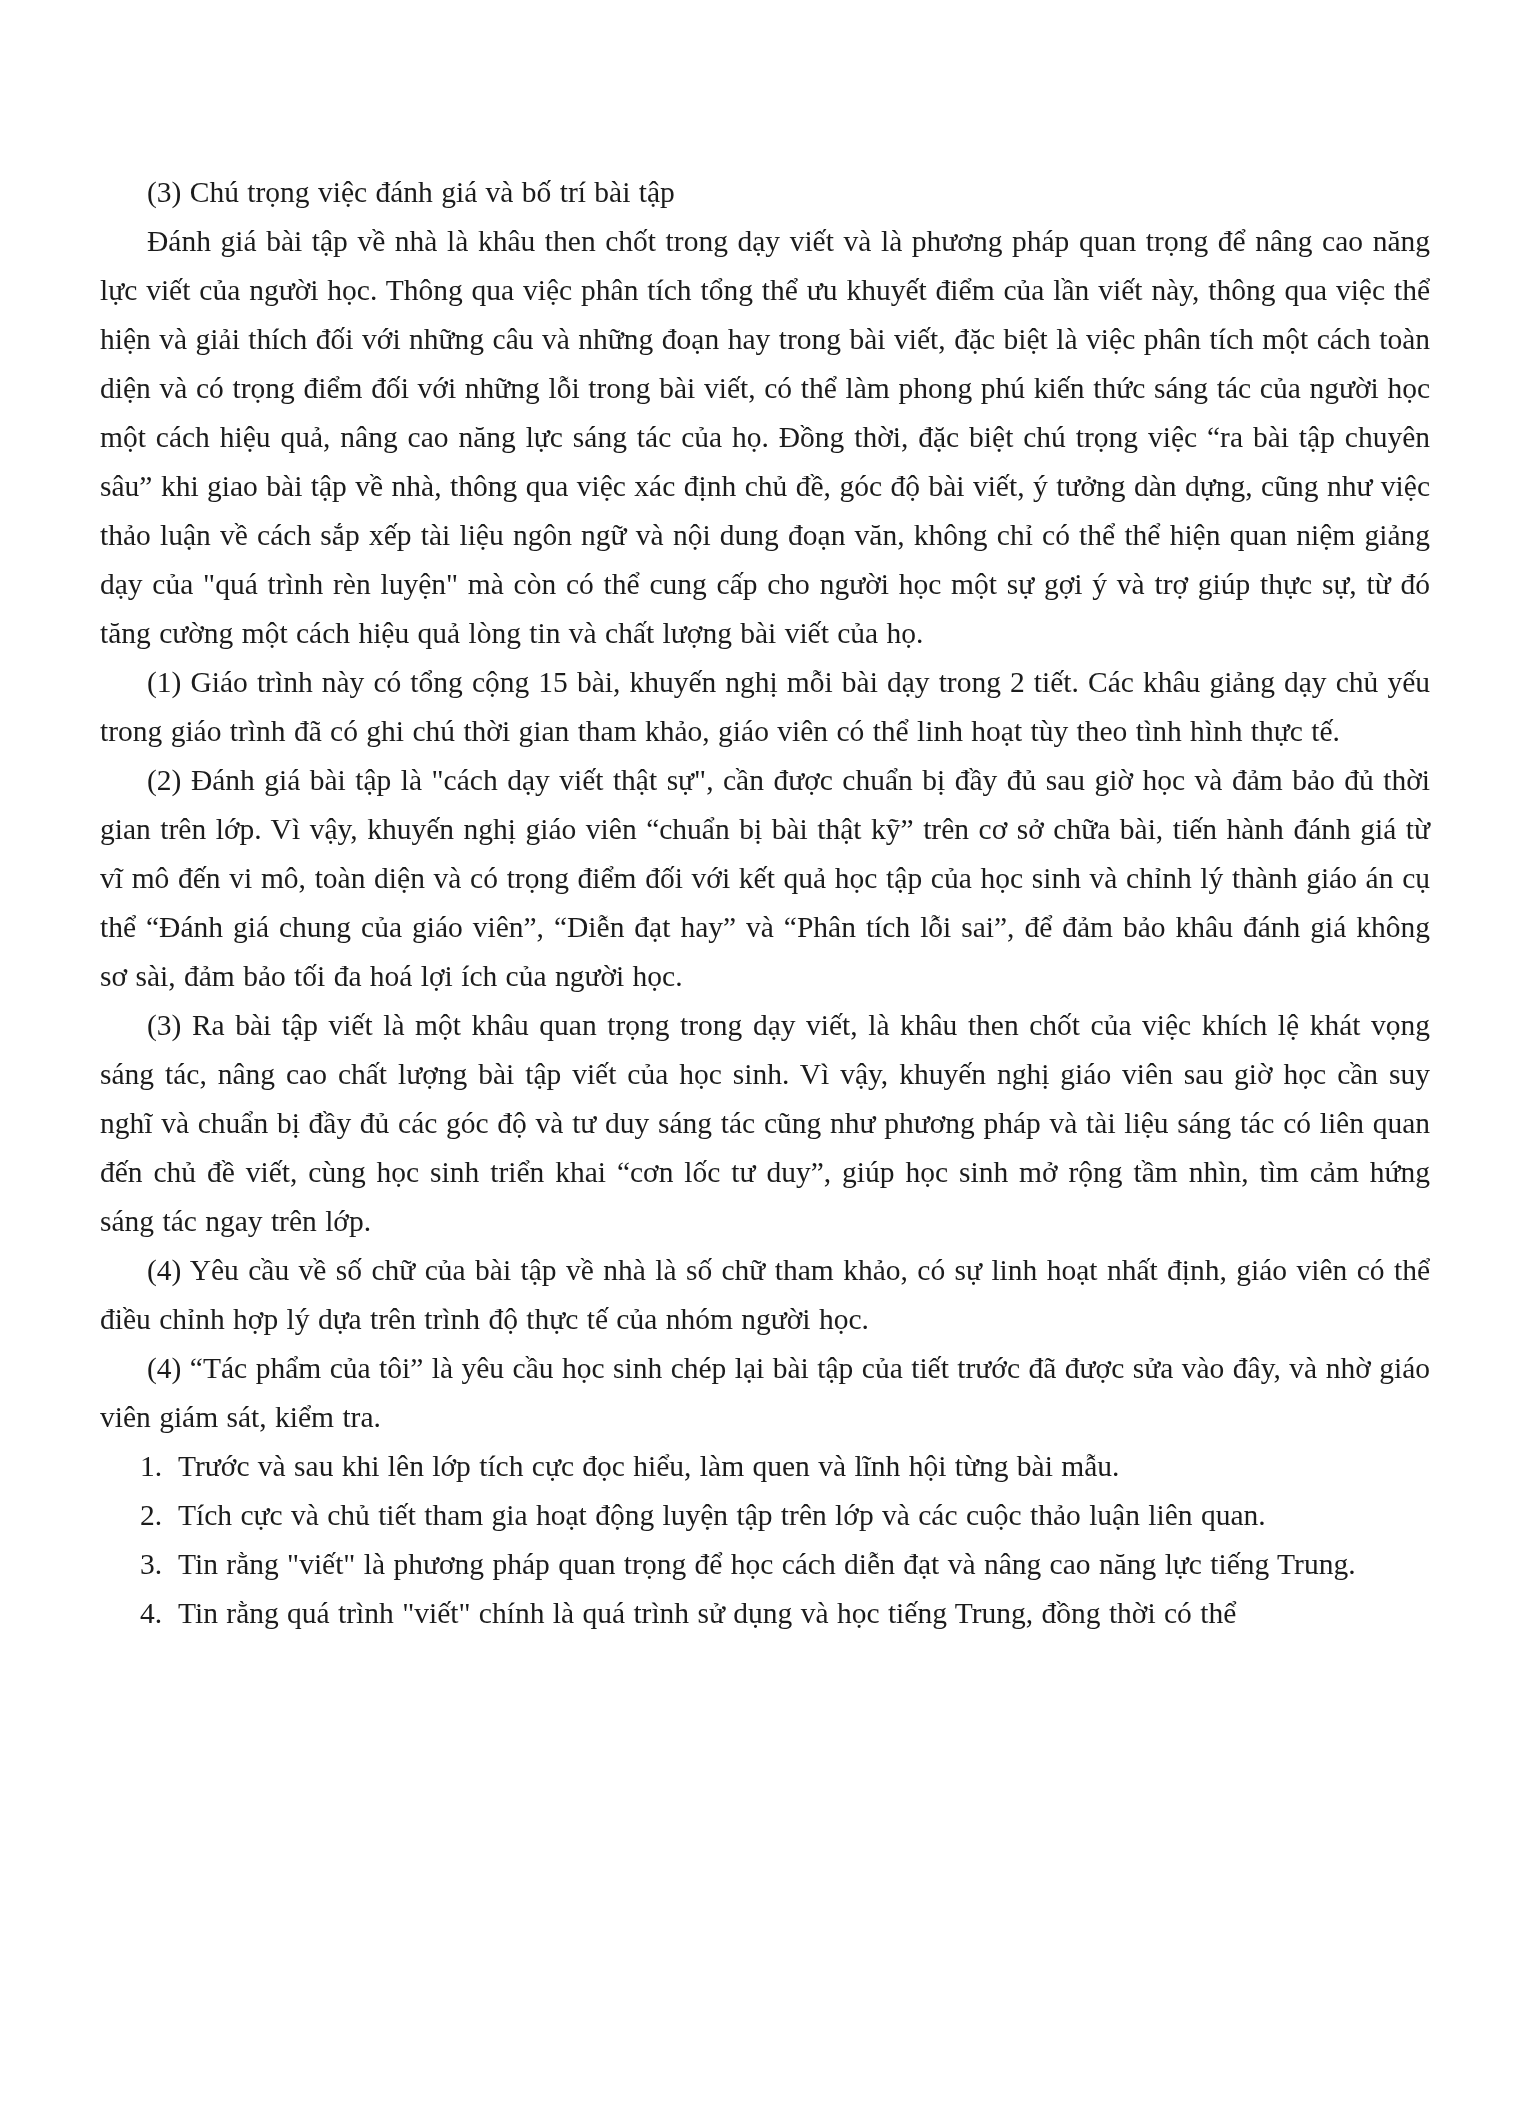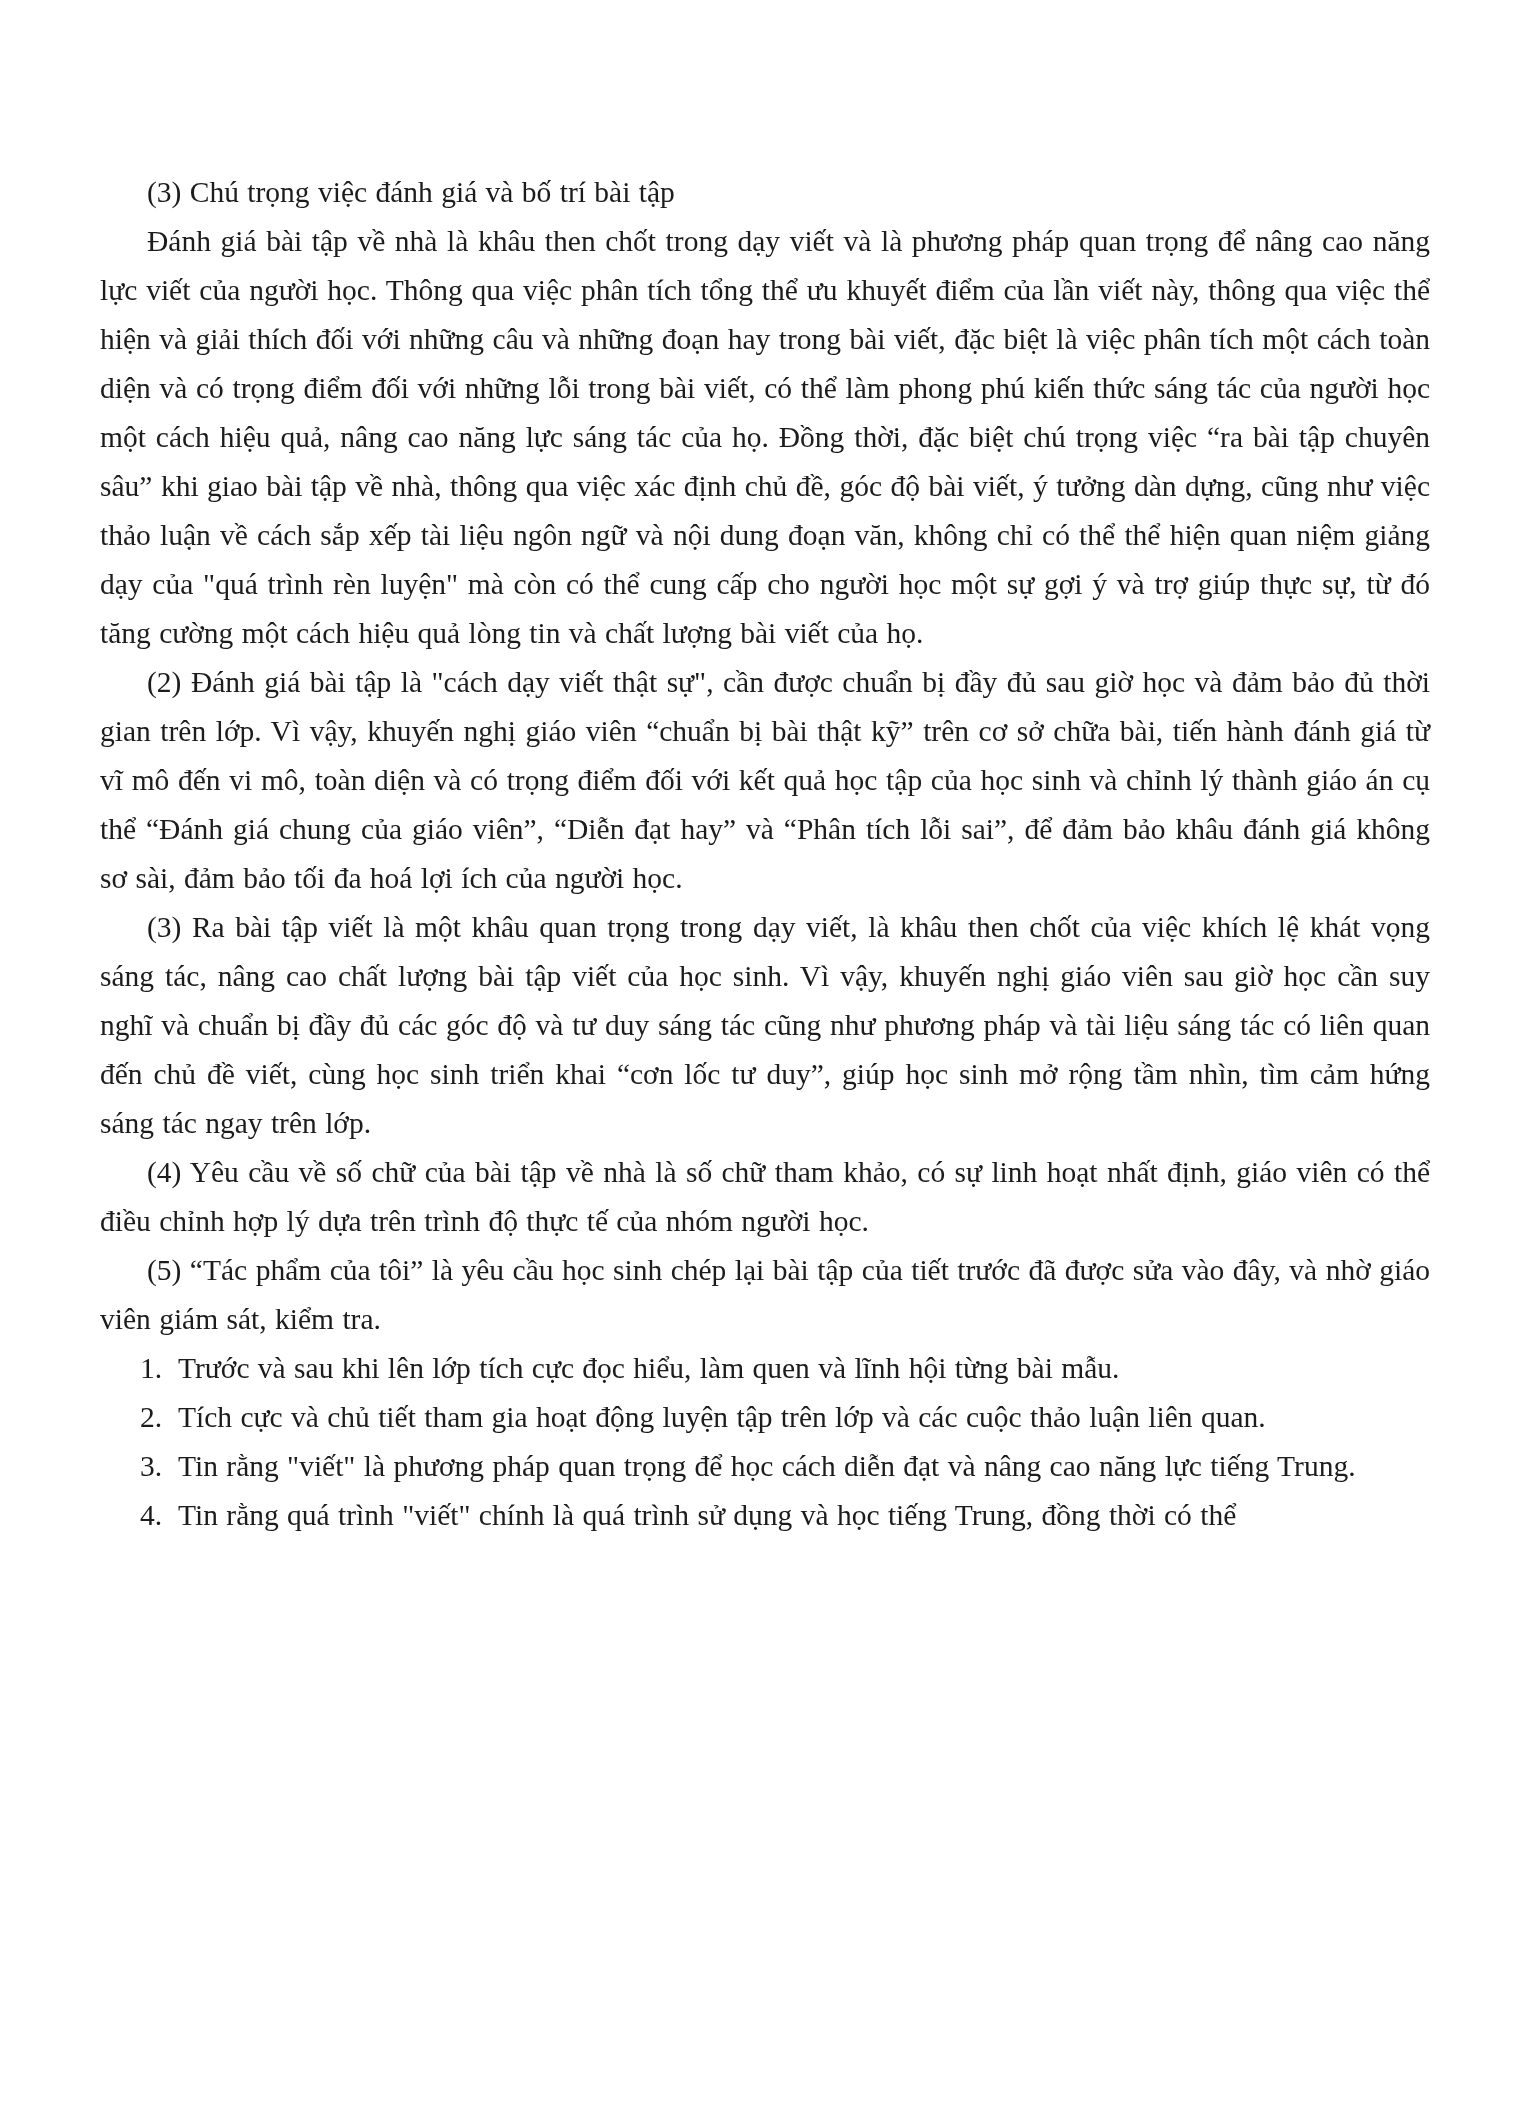--- a/index.html
+++ b/index.html
@@ -68,24 +68,25 @@
 <body>
 
 <div class="page">
   <div class="content">
 
     <p class="body">(3) Chú trọng việc đánh giá và bố trí bài tập</p>
 
     <p class="body">Đánh giá bài tập về nhà là khâu then chốt trong dạy viết và là phương pháp quan trọng để nâng cao năng lực viết của người học. Thông qua việc phân tích tổng thể ưu khuyết điểm của lần viết này, thông qua việc thể hiện và giải thích đối với những câu và những đoạn hay trong bài viết, đặc biệt là việc phân tích một cách toàn diện và có trọng điểm đối với những lỗi trong bài viết, có thể làm phong phú kiến thức sáng tác của người học một cách hiệu quả, nâng cao năng lực sáng tác của họ. Đồng thời, đặc biệt chú trọng việc “ra bài tập chuyên sâu” khi giao bài tập về nhà, thông qua việc xác định chủ đề, góc độ bài viết, ý tưởng dàn dựng, cũng như việc thảo luận về cách sắp xếp tài liệu ngôn ngữ và nội dung đoạn văn, không chỉ có thể thể hiện quan niệm giảng dạy của "quá trình rèn luyện" mà còn có thể cung cấp cho người học một sự gợi ý và trợ giúp thực sự, từ đó tăng cường một cách hiệu quả lòng tin và chất lượng bài viết của họ.</p>
 
 
+    <p class="body after-heading">(1) Giáo trình này có tổng cộng 15 bài, khuyến nghị mỗi bài dạy trong 2 tiết. Các khâu giảng dạy chủ yếu trong giáo trình đã có ghi chú thời gian tham khảo, giáo viên có thể linh hoạt tùy theo tình hình thực tế.</p>
     <p class="body">(2) Đánh giá bài tập là "cách dạy viết thật sự", cần được chuẩn bị đầy đủ sau giờ học và đảm bảo đủ thời gian trên lớp. Vì vậy, khuyến nghị giáo viên “chuẩn bị bài thật kỹ” trên cơ sở chữa bài, tiến hành đánh giá từ vĩ mô đến vi mô, toàn diện và có trọng điểm đối với kết quả học tập của học sinh và chỉnh lý thành giáo án cụ thể “Đánh giá chung của giáo viên”, “Diễn đạt hay” và “Phân tích lỗi sai”, để đảm bảo khâu đánh giá không sơ sài, đảm bảo tối đa hoá lợi ích của người học.</p>
     <p class="body">(3) Ra bài tập viết là một khâu quan trọng trong dạy viết, là khâu then chốt của việc khích lệ khát vọng sáng tác, nâng cao chất lượng bài tập viết của học sinh. Vì vậy, khuyến nghị giáo viên sau giờ học cần suy nghĩ và chuẩn bị đầy đủ các góc độ và tư duy sáng tác cũng như phương pháp và tài liệu sáng tác có liên quan đến chủ đề viết, cùng học sinh triển khai “cơn lốc tư duy”, giúp học sinh mở rộng tầm nhìn, tìm cảm hứng sáng tác ngay trên lớp.</p>
     <p class="body">(4) Yêu cầu về số chữ của bài tập về nhà là số chữ tham khảo, có sự linh hoạt nhất định, giáo viên có thể điều chỉnh hợp lý dựa trên trình độ thực tế của nhóm người học.</p>
-    <p class="body">(5) “Tác phẩm của tôi” là yêu cầu học sinh chép lại bài tập của tiết trước đã được sửa vào đây, và nhờ giáo viên giám sát, kiểm tra.</p>
+    <p class="body">(4) “Tác phẩm của tôi” là yêu cầu học sinh chép lại bài tập của tiết trước đã được sửa vào đây, và nhờ giáo viên giám sát, kiểm tra.</p>
 
 
     <ol class="wish-list">
       <li class="wish-item">
         <span class="wish-num">1.</span>
         <span class="wish-text">Trước và sau khi lên lớp tích cực đọc hiểu, làm quen và lĩnh hội từng bài mẫu.</span>
       </li>
       <li class="wish-item">
         <span class="wish-num">2.</span>
         <span class="wish-text">Tích cực và chủ tiết tham gia hoạt động luyện tập trên lớp và các cuộc thảo luận liên quan.</span>

